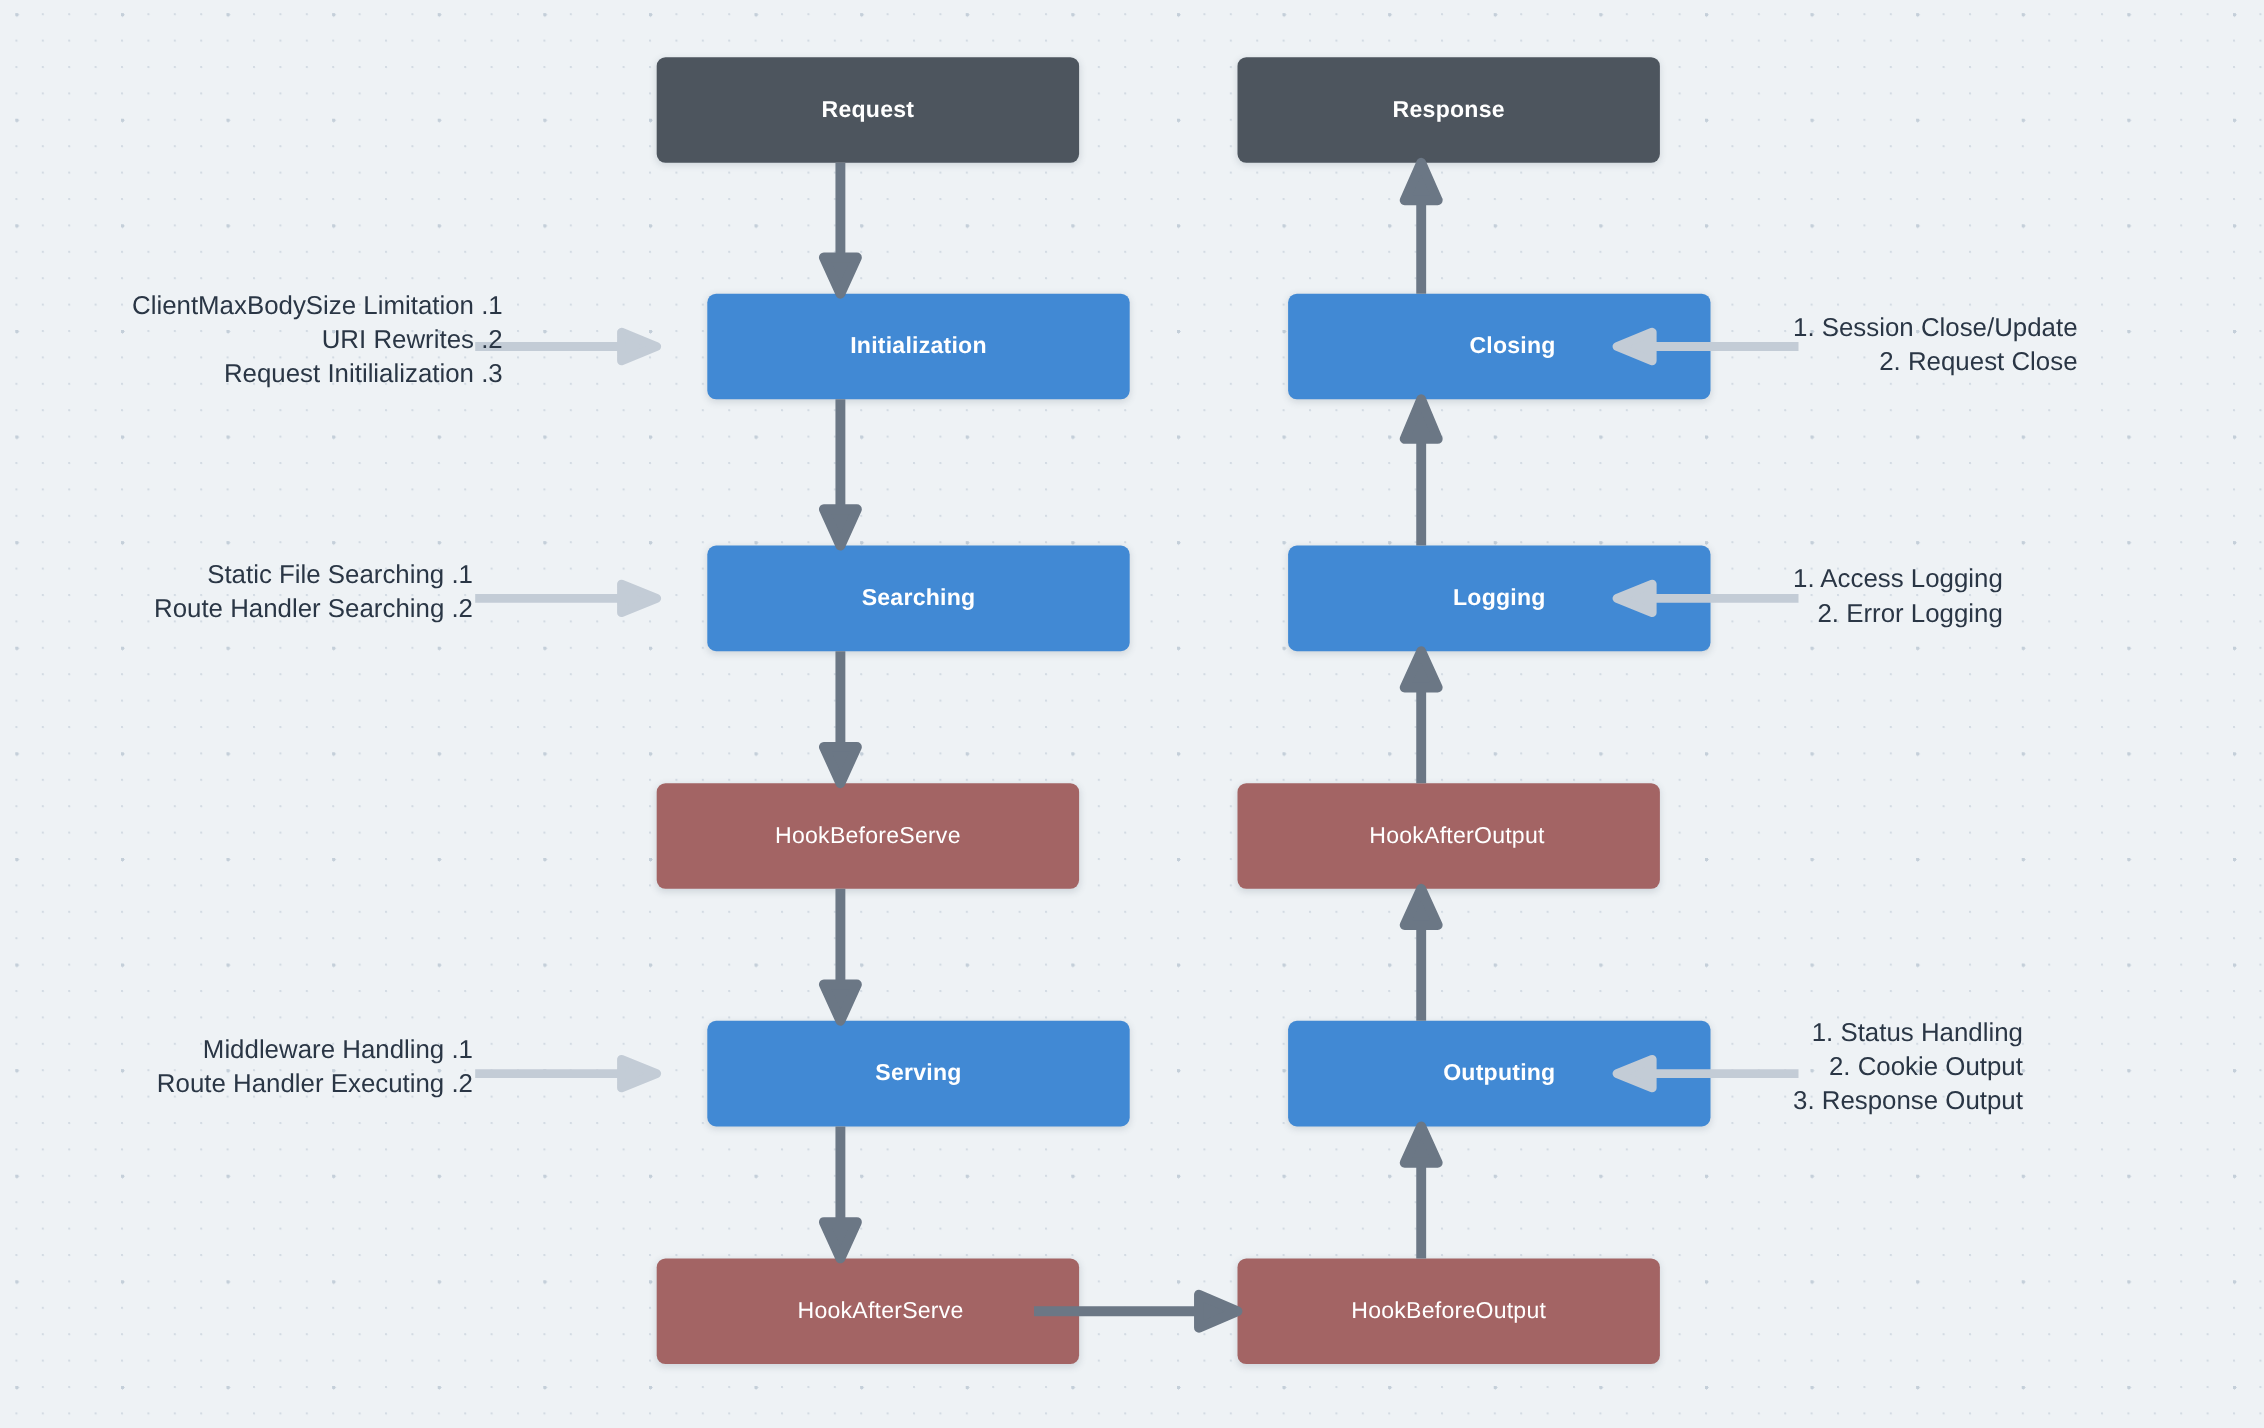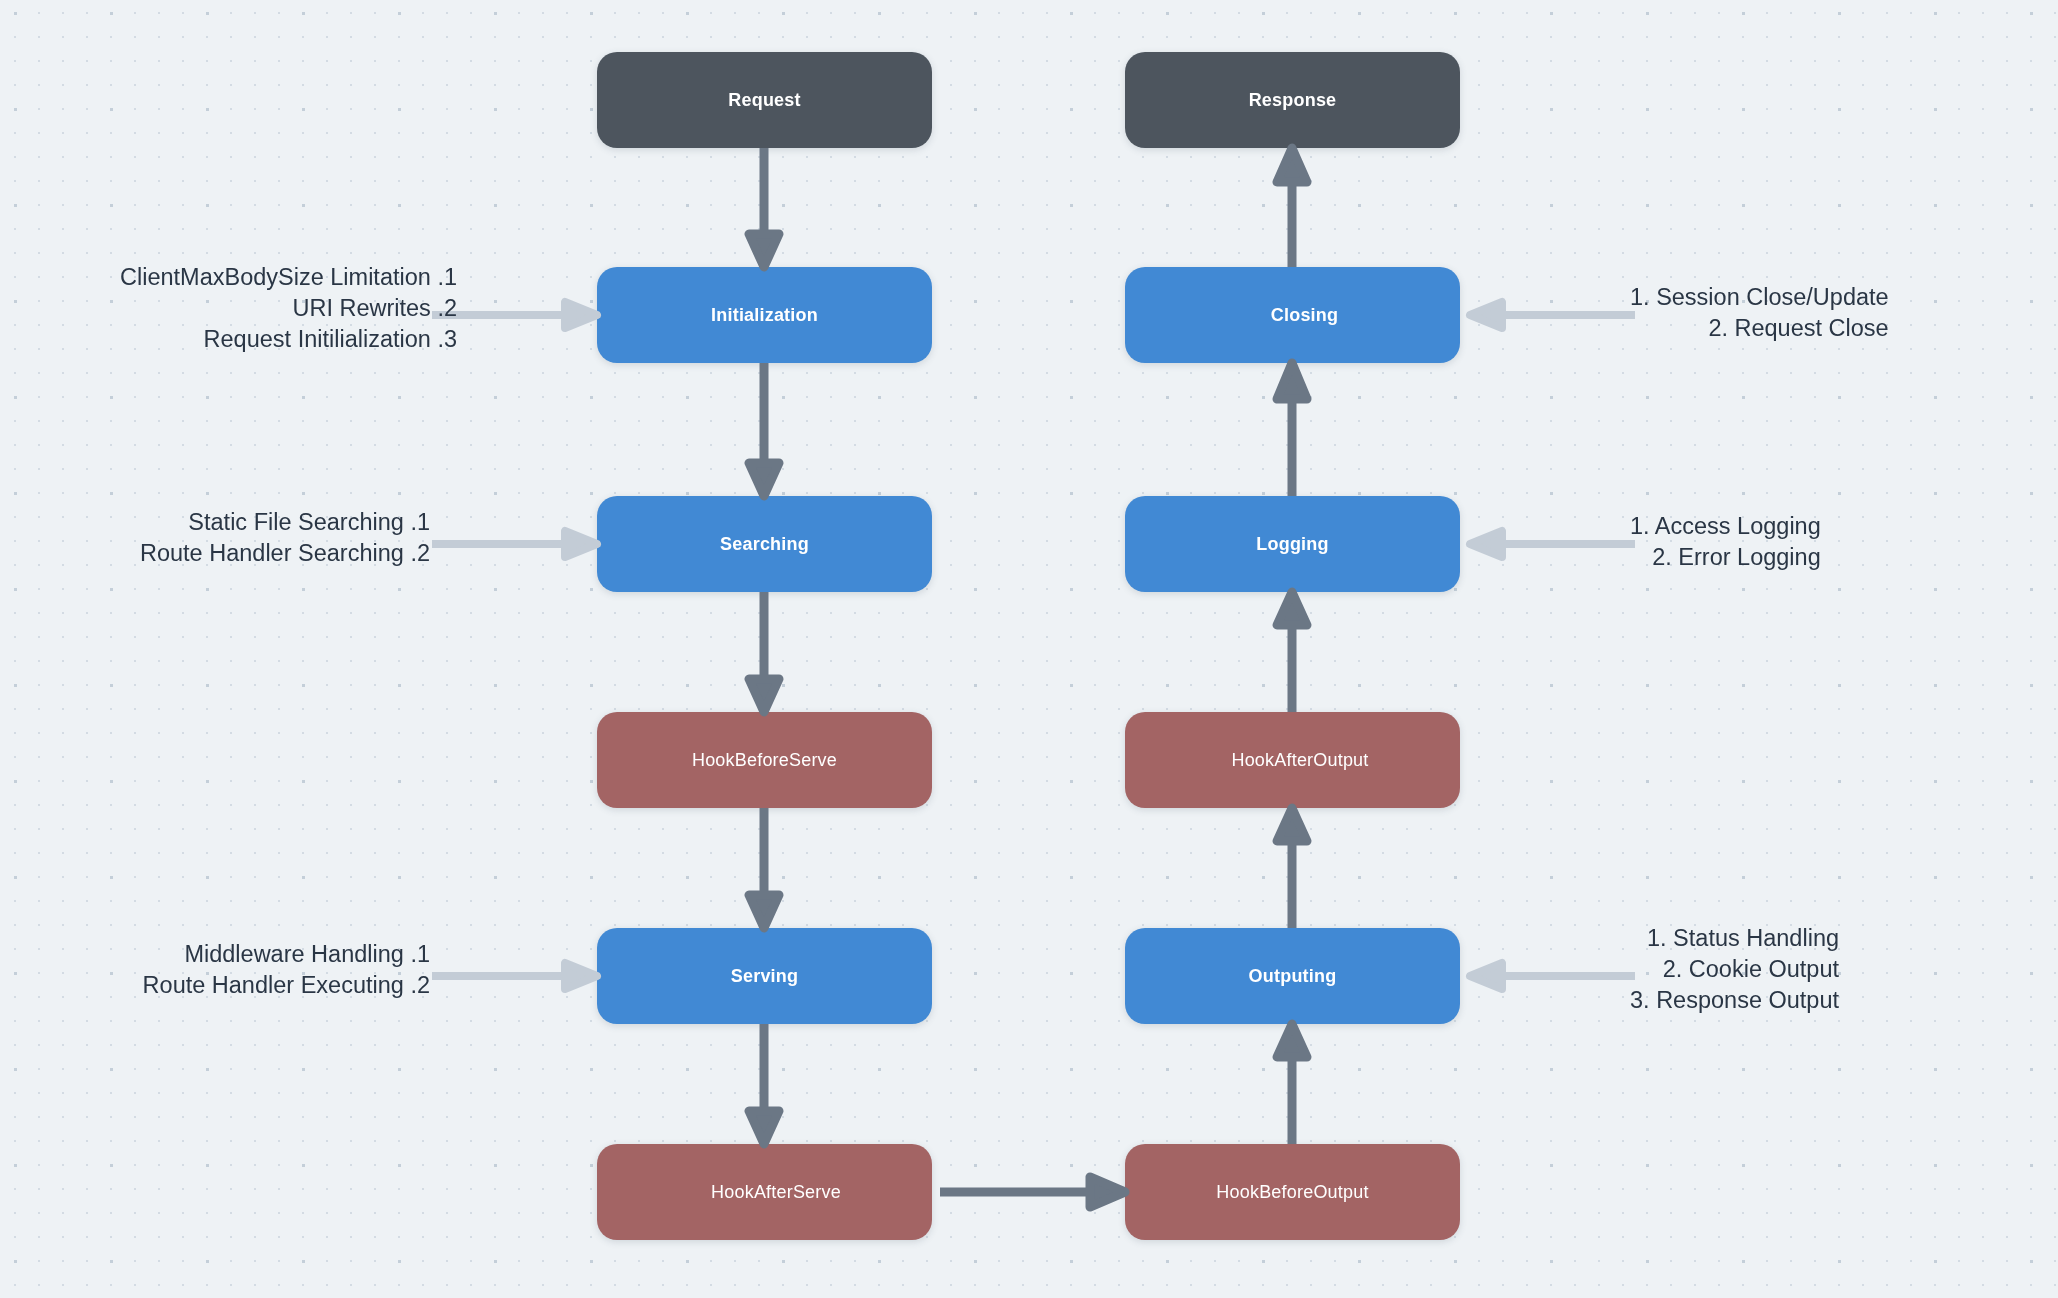--- a/index.html
+++ b/index.html
@@ -25,35 +25,35 @@
       radial-gradient(circle at 1.5px 1.5px, #c4cfd9 1.6px, transparent 1.8px),
       
       radial-gradient(circle at 1px 1px, #d3dbe3 1.05px, transparent 1.3px);
     background-size: 96px 96px, 24px 24px;
     background-position: 14px 12px, 14px 12px;
   }
 
   
   .node {
     position: absolute;
-    width: 335px;
+    width: 384px;
     height: 96px;
-    border-radius: 20px;
+    border-radius: 8px;
     display: flex;
     align-items: center;
     justify-content: center;
     color: #ffffff;
-    font-size: 18px;
+    font-size: 21px;
     letter-spacing: 0.2px;
     box-shadow: 0 2px 7px rgba(60, 75, 95, 0.17);
     box-sizing: border-box;
     user-select: none;
   }
   .node.terminal { background: #4d555e; font-weight: bold; }
-  .node.stage    { background: #4189d4; font-weight: bold; }
+  .node.stage    { background: #4189d4; font-weight: bold; margin-left: 46px; }
   .node.hook     { background: #a36464; font-weight: normal; }
 
   
   .v-arrow {
     position: absolute;
     width: 34px;
     display: flex;
     flex-direction: column;
     align-items: center;
   }

